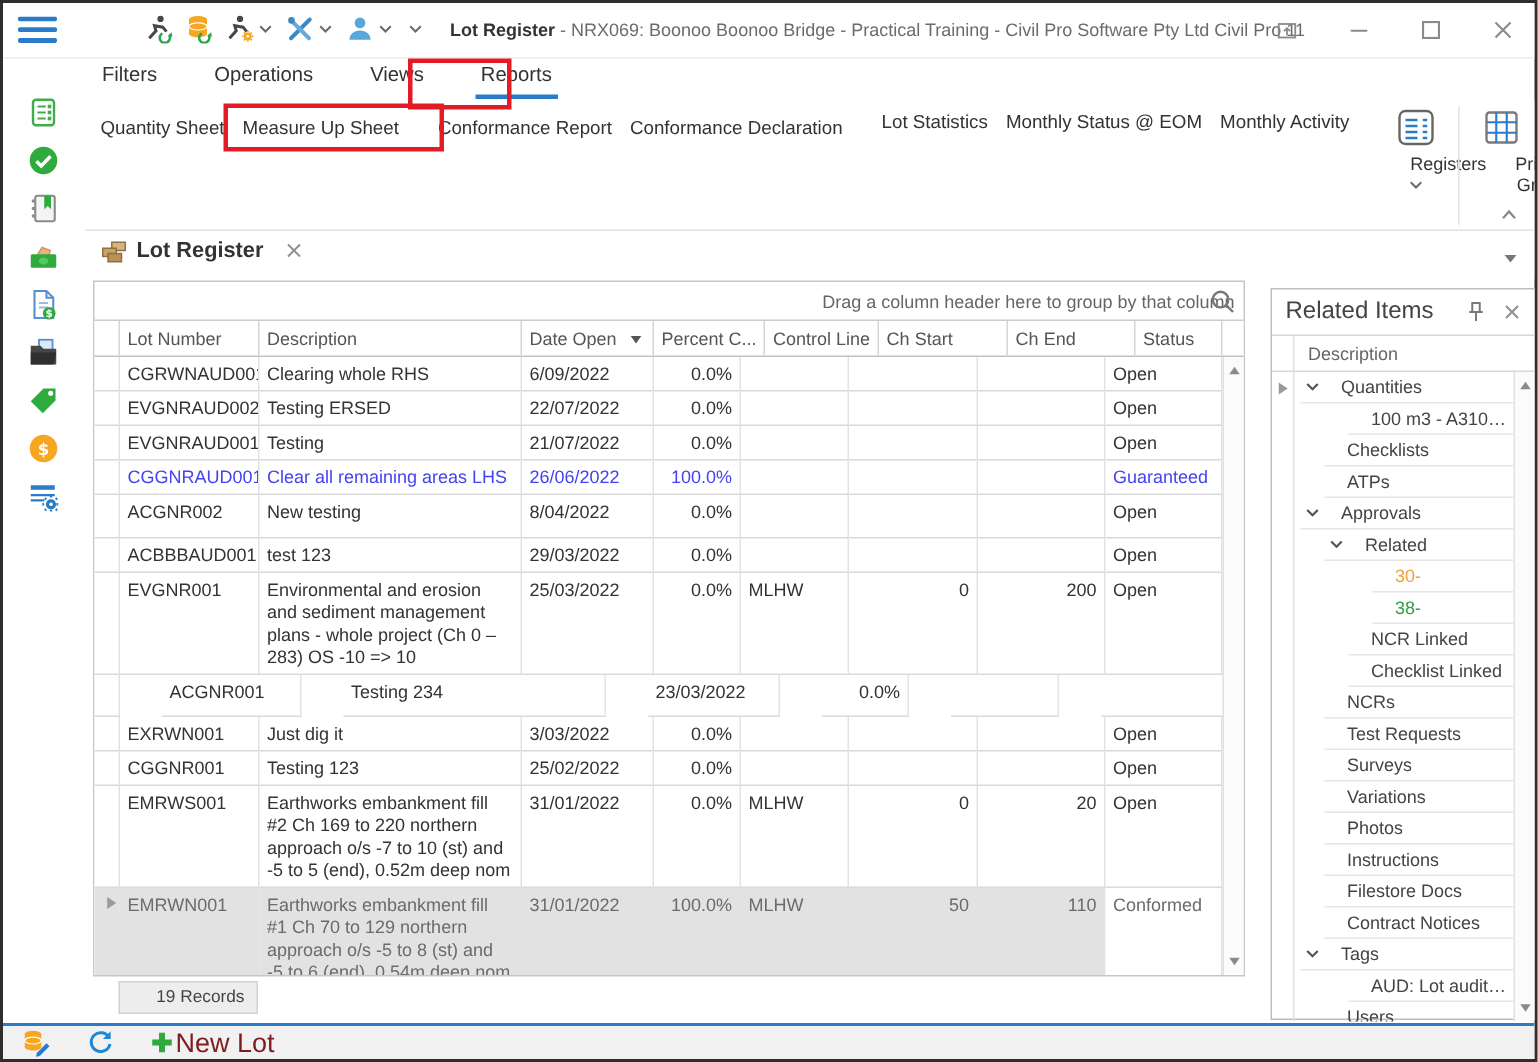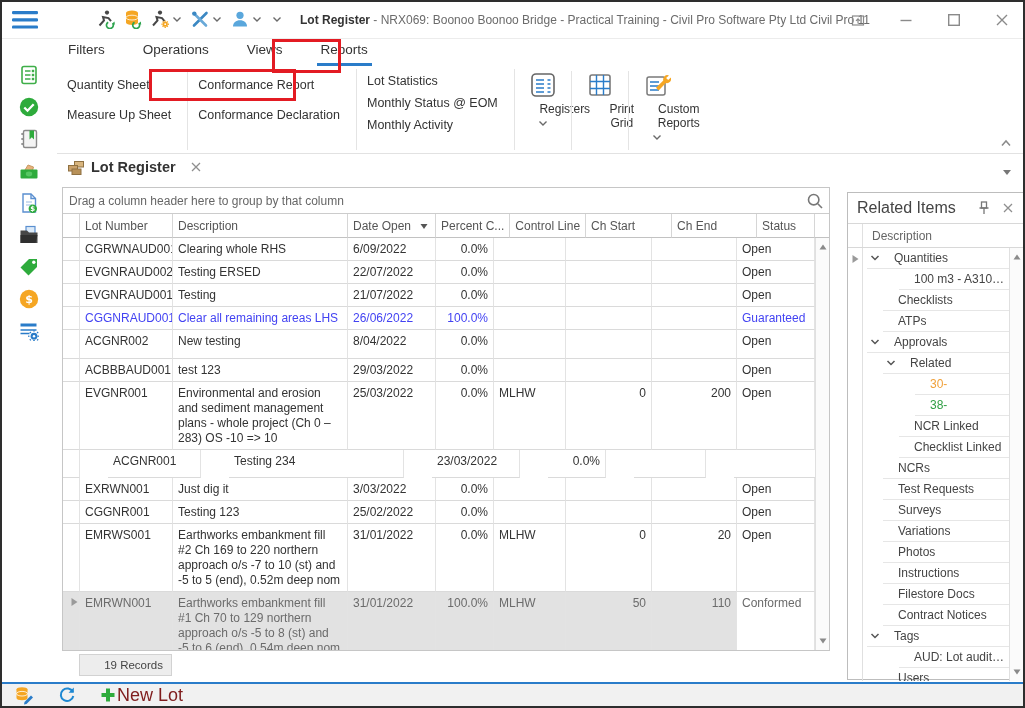--- a/index.html
+++ b/index.html
@@ -22,21 +22,21 @@
   .wctrl{cursor:pointer;}
 
   
   .ribbon-tabs{position:absolute;left:62px;top:36px;height:28px;display:flex;align-items:flex-end;}
   .rtab{font-size:13.5px;color:#333;margin-right:30px;padding:4px 4px 6px 4px;cursor:pointer;border-bottom:3px solid transparent;}
   .rtab.active{border-bottom:3px solid #2a7cc9;}
 
   
   .ribbon{position:absolute;left:55px;top:64px;right:0;height:87px;border-bottom:1px solid #e2e2e2;background:#fff;}
   .ribbon-inner{display:flex;height:100%;}
-  .rcol{display:flex;flex-direction:column;padding:4px 10px 0 4px;}
+  .rcol{display:flex;padding:4px 10px 0 4px;}
   .ritem{font-size:12.5px;color:#333;padding:8px 6px;white-space:nowrap;cursor:pointer;}
   .rcol.tight .ritem{padding:4px 6px;}
   .rsep{width:1px;background:#e4e4e4;margin:3px 0;}
   .bigbtns{display:flex;padding-top:2px;}
   .bigbtn{width:56px;display:flex;flex-direction:column;align-items:center;padding-top:3px;font-size:12px;color:#333;text-align:center;cursor:pointer;line-height:1.15;}
   .bigbtn .blabel{margin-top:4px;margin-left:44px;}
   .ribbon-collapse{position:absolute;right:10px;bottom:3px;cursor:pointer;}
 
   
   .sidebar{position:absolute;left:0;top:62px;width:55px;bottom:24px;background:#fff;}
@@ -44,21 +44,21 @@
 
   
   .tabbar{position:absolute;left:55px;top:152px;right:0;height:32px;background:#fff;}
   .doc-tab{position:absolute;left:10px;top:4px;display:flex;align-items:center;cursor:pointer;}
   .doc-tab .tlabel{font-size:14.5px;color:#333;font-weight:bold;margin-left:6px;}
   .doc-tab .tclose{margin-left:14px;cursor:pointer;}
   .tabbar-dd{position:absolute;right:10px;top:12px;cursor:pointer;}
 
   
   .grid-wrap{position:absolute;left:60px;top:185px;width:766px;border:1px solid #c6c6c6;background:#fff;box-sizing:content-box;}
-  .group-panel{height:25px;border-bottom:1px solid #ccc;display:flex;align-items:center;padding:0 6px;font-size:12px;color:#666;position:relative;}
+  .group-panel{height:25px;border-bottom:1px solid #ccc;display:flex;align-items:center;padding:0 6px;font-size:12px;color:#666;position:relative;justify-content:flex-end;}
   .search-btn{position:absolute;right:4px;top:3px;cursor:pointer;}
   .ghead{display:flex;background:#fff;}
   .hcell{font-size:12px;color:#555;padding:4px 5px;border-right:1px solid #d6d6d6;border-bottom:1px solid #c2c2c2;display:flex;align-items:center;min-height:24px;box-sizing:border-box;cursor:pointer;}
   .hcell .htext{overflow:hidden;white-space:nowrap;flex:1;}
   .gbody{position:relative;height:412px;overflow:hidden;background:#fff;}
   .grow{display:flex;cursor:pointer;}
   .gcell{font-size:12px;color:#333;padding:4px 5px 3px 5px;border-right:1px solid #e3e3e3;border-bottom:1px solid #dadada;box-sizing:border-box;line-height:1.25;overflow:hidden;}
   .gcell.num{text-align:right;}
   .col-ind{flex:0 0 17px;}
   .col-lot{flex:0 0 93px;}

